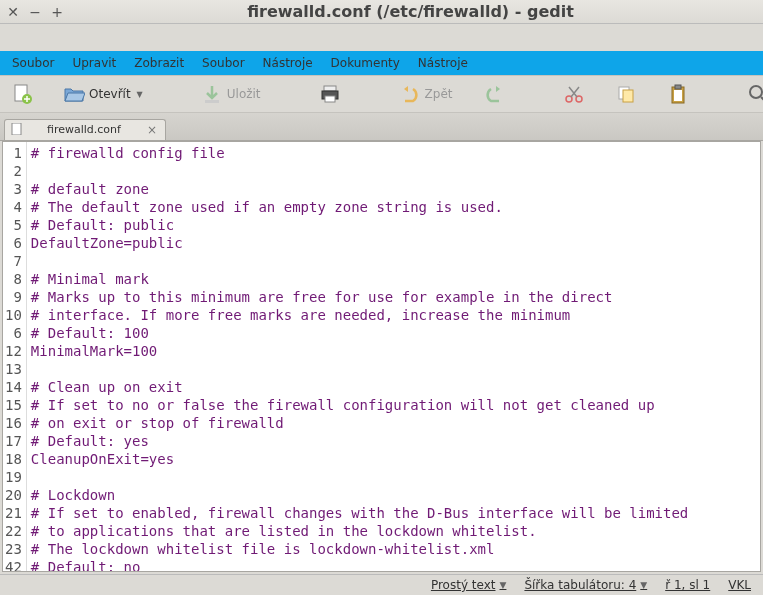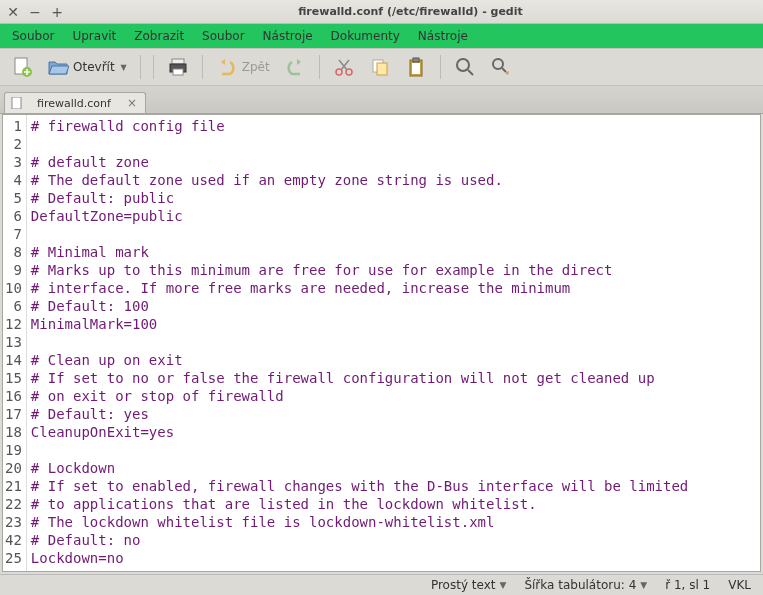--- a/index.html
+++ b/index.html
@@ -17,39 +17,40 @@
   background: linear-gradient(#e8e6e1,#dcdad5);
   border-bottom: 1px solid #bbb;
   height: 24px;
   display: flex;
   align-items: center;
   padding: 0 6px;
   position: relative;
 }
 .titlebar .win-ctrls { display:flex; gap:8px; color:#555; font-size:14px; }
 .titlebar .win-ctrls span { cursor:pointer; width:14px; text-align:center; line-height:14px; }
-.titlebar .title { flex:1; text-align:center; font-weight:bold; color:#444; font-size:11px; }
+.titlebar .title { flex:1; text-align:center; font-weight:bold; color:#444; font-size:16px; }
 .menubar {
-  background:#22c55e;
+  background:#0ea5e9;
   display:flex;
   gap:2px;
   padding:2px 4px;
   border-bottom:1px solid #c5c3be;
+  margin-top:27px;
 }
 .menubar .menu-item {
   padding:3px 8px;
   color:#333;
   cursor:pointer;
   border-radius:3px;
 }
 .toolbar {
   background:#dcdad5;
   display:flex;
   align-items:center;
-  gap:4px;
+  gap:20px;
   padding:4px 6px;
   border-bottom:1px solid #c5c3be;
 }
 .tb-btn {
   display:flex; align-items:center; gap:4px;
   padding:3px 5px; border-radius:3px; cursor:pointer;
   color:#333;
 }
 .tb-btn.disabled { color:#999; }
 .tb-sep { width:1px; height:24px; background:#bbb; margin:0 4px; }
@@ -61,21 +62,21 @@
   align-items:flex-end;
   padding:4px 4px 0 4px;
   border-bottom:1px solid #a8a6a1;
   height:28px;
 }
 .doc-tab {
   background:#e8e6e1;
   border:1px solid #a8a6a1;
   border-bottom:none;
   border-radius:3px 3px 0 0;
-  display:flex; align-items:center; gap:14px;
+  display:flex; gap:24px;
   padding:3px 6px;
   font-size:11px;
   color:#333;
 }
 .doc-tab .doc-icon { width:12px;height:12px; }
 .doc-tab .close { color:#777; font-size:12px; cursor:pointer; padding:0 2px; }
 .editor {
   flex:1;
   background:#fff;
   border:1px solid #a8a6a1;
@@ -104,21 +105,21 @@
   background:#dcdad5;
   border-top:1px solid #bbb;
   display:flex;
   align-items:center;
   justify-content:flex-end;
   gap:18px;
   padding:3px 12px;
   font-size:12px;
   color:#333;
 }
-.statusbar .cell { display:flex; align-items:center; gap:4px; }
+.statusbar .cell { display:flex; align-items:center; gap:4px;text-decoration:underline; }
 .statusbar .dd { font-size:9px; color:#666; }
 </style>
 </head>
 <body>
 
 <div class="titlebar">
   <div class="win-ctrls">
     <span>✕</span>
     <span>−</span>
     <span>+</span>
@@ -150,20 +151,29 @@
     <span class="icon">
       <svg width="22" height="22">
           <path d="M2 6h6l2 2h10v10H2z" fill="#7aa7d6" stroke="#4a77a6"></path>
           <path d="M2 18l3-8h17l-3 8z" fill="#a8c7e6" stroke="#4a77a6"></path>
         </svg>
     </span>
     <span>Otevřít</span>
     <span class="dd-arrow">▼</span>
   </div>
   <div class="tb-sep"></div>
+  <div class="tb-btn disabled">
+    <span class="icon">
+      <svg width="22" height="22">
+          <path d="M11 3v12M6 10l5 5 5-5" fill="none" stroke="#9bc49b" stroke-width="2.5"></path>
+          <rect x="4" y="17" width="14" height="3" fill="#ccc"></rect>
+        </svg>
+    </span>
+    <span>Uložit</span>
+  </div>
   <div class="tb-sep"></div>
   <div class="tb-btn">
     <span class="icon">
       <svg width="22" height="22">
           <rect x="5" y="3" width="12" height="5" fill="#eee" stroke="#888"></rect>
           <rect x="3" y="8" width="16" height="8" fill="#555" stroke="#333"></rect>
           <rect x="6" y="13" width="10" height="6" fill="#fff" stroke="#888"></rect>
         </svg>
     </span>
   </div>

